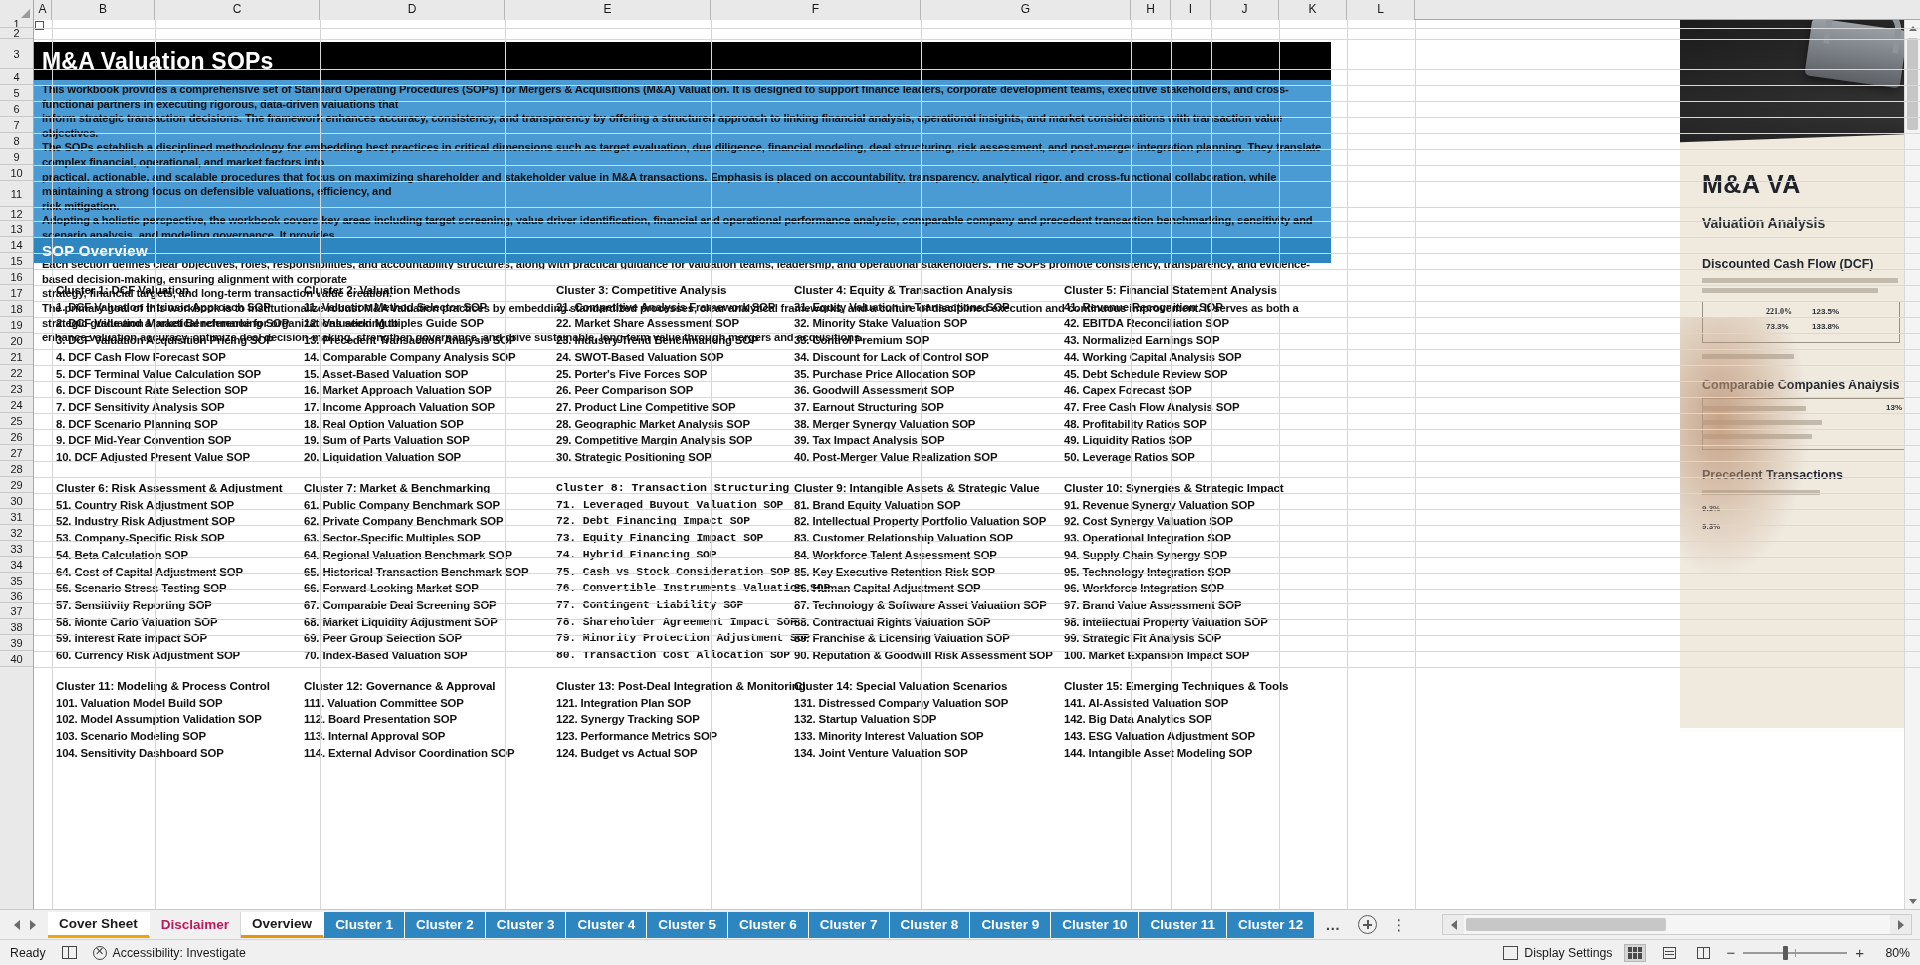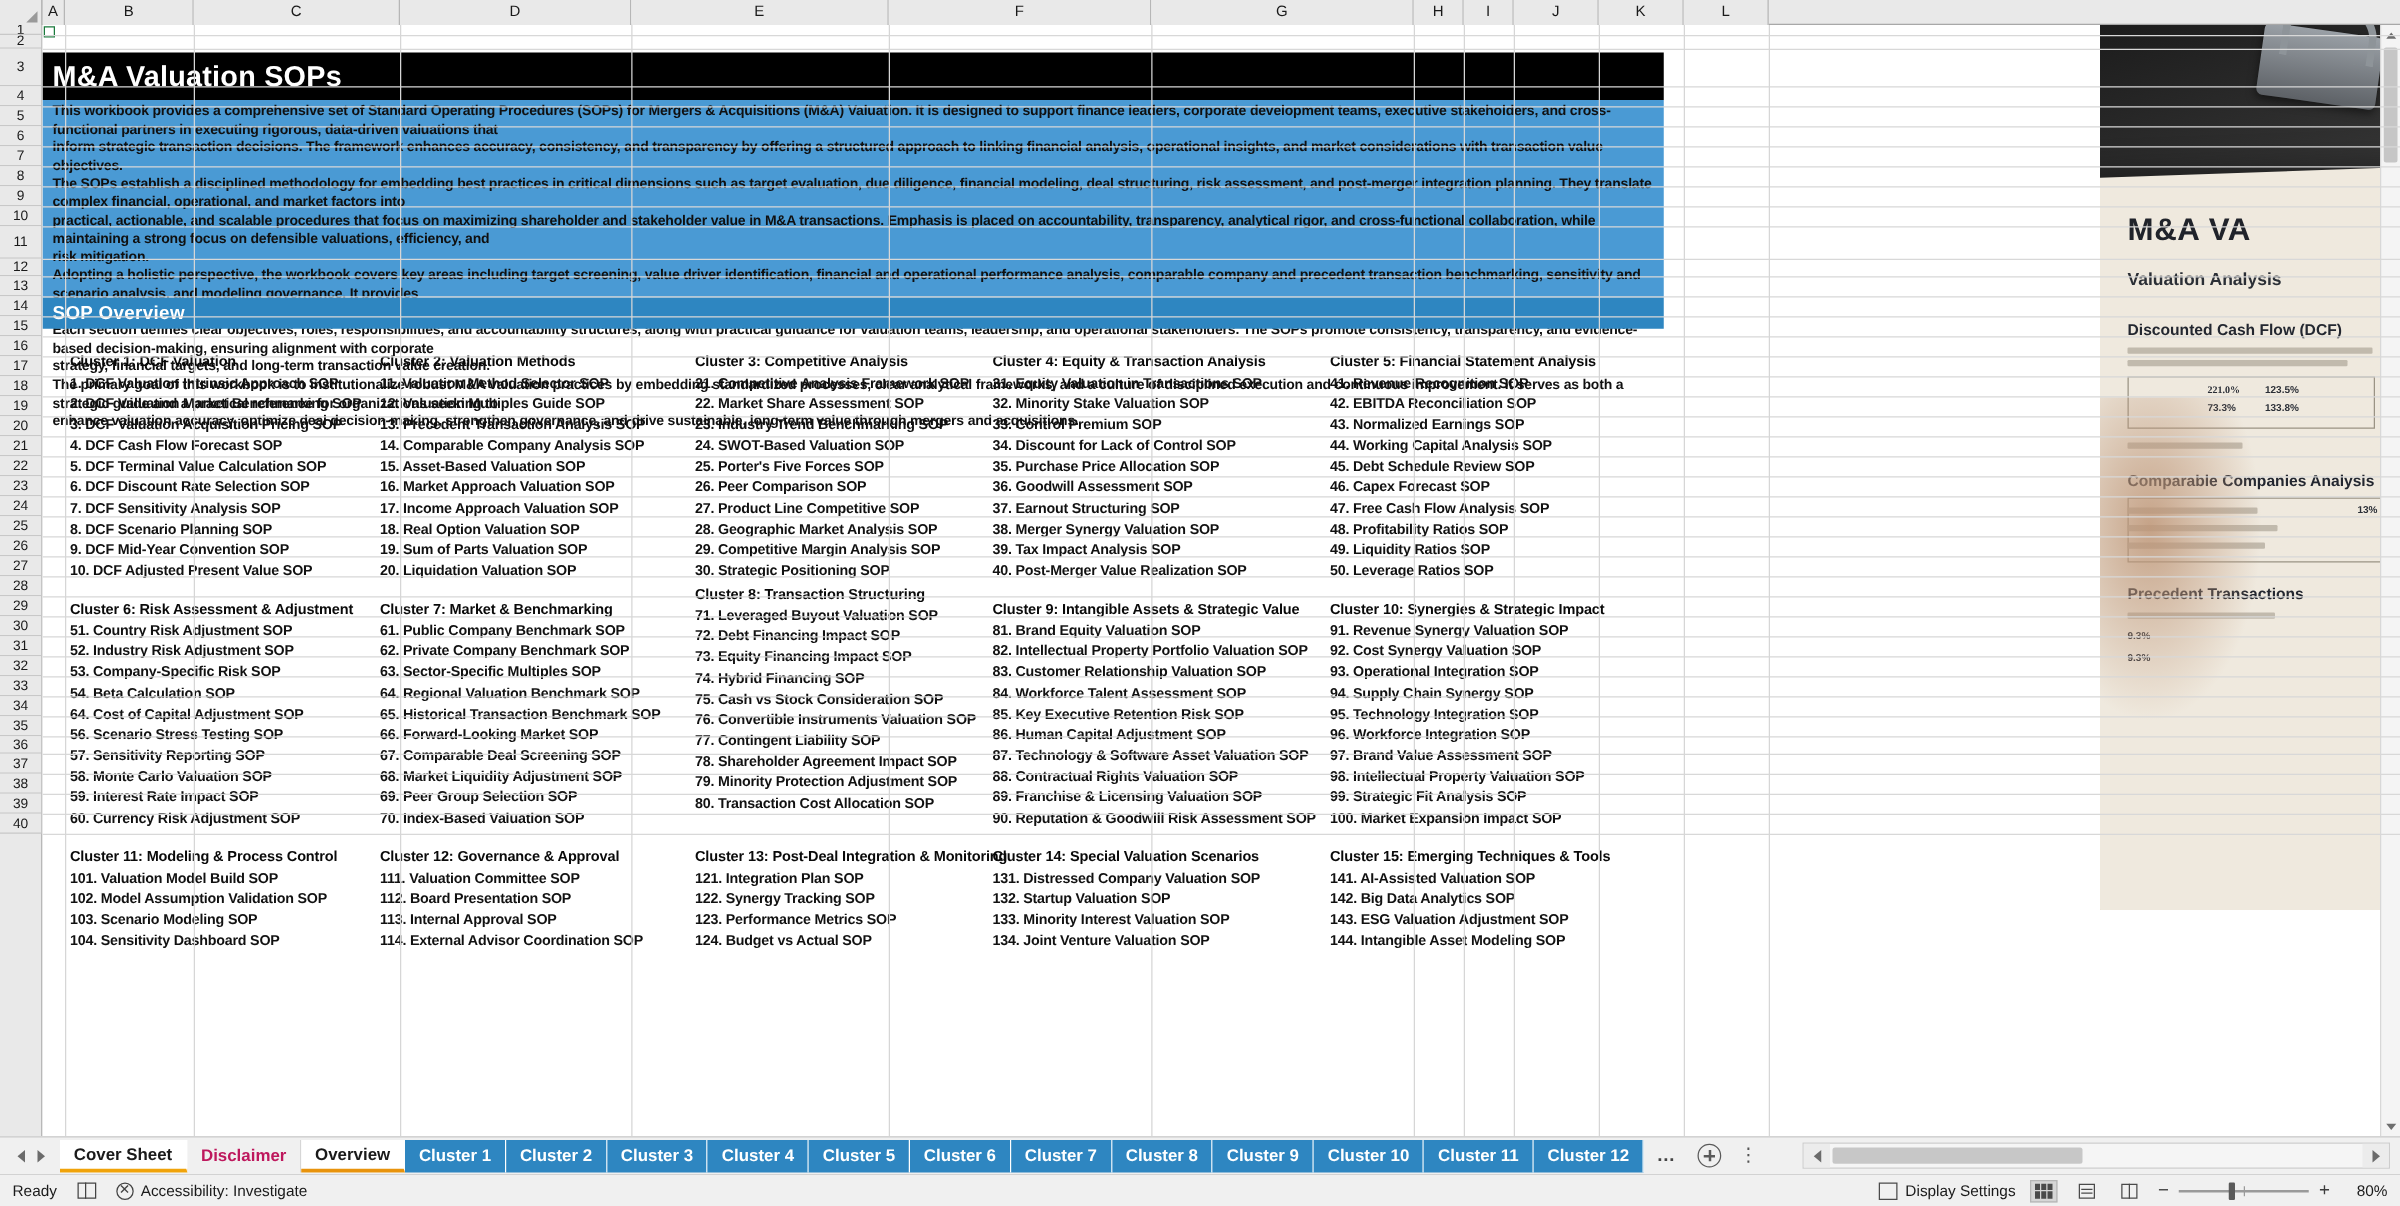--- a/index.html
+++ b/index.html
@@ -471,21 +471,21 @@
                 <li>63. Sector-Specific Multiples SOP</li>
                 <li>64. Regional Valuation Benchmark SOP</li>
                 <li>65. Historical Transaction Benchmark SOP</li>
                 <li>66. Forward-Looking Market SOP</li>
                 <li>67. Comparable Deal Screening SOP</li>
                 <li>68. Market Liquidity Adjustment SOP</li>
                 <li>69. Peer Group Selection SOP</li>
                 <li>70. Index-Based Valuation SOP</li>
               </ul>
             </div>
-            <div class="cluster" style="left: 522px; top: 448px;">
+            <div class="cluster" style="left: 522px; top: 460px; font-family: Liberation Mono, monospace;">
               <h4>Cluster 8: Transaction Structuring</h4>
               <ul>
                 <li>71. Leveraged Buyout Valuation SOP</li>
                 <li>72. Debt Financing Impact SOP</li>
                 <li>73. Equity Financing Impact SOP</li>
                 <li>74. Hybrid Financing SOP</li>
                 <li>75. Cash vs Stock Consideration SOP</li>
                 <li>76. Convertible Instruments Valuation SOP</li>
                 <li>77. Contingent Liability SOP</li>
                 <li>78. Shareholder Agreement Impact SOP</li>

